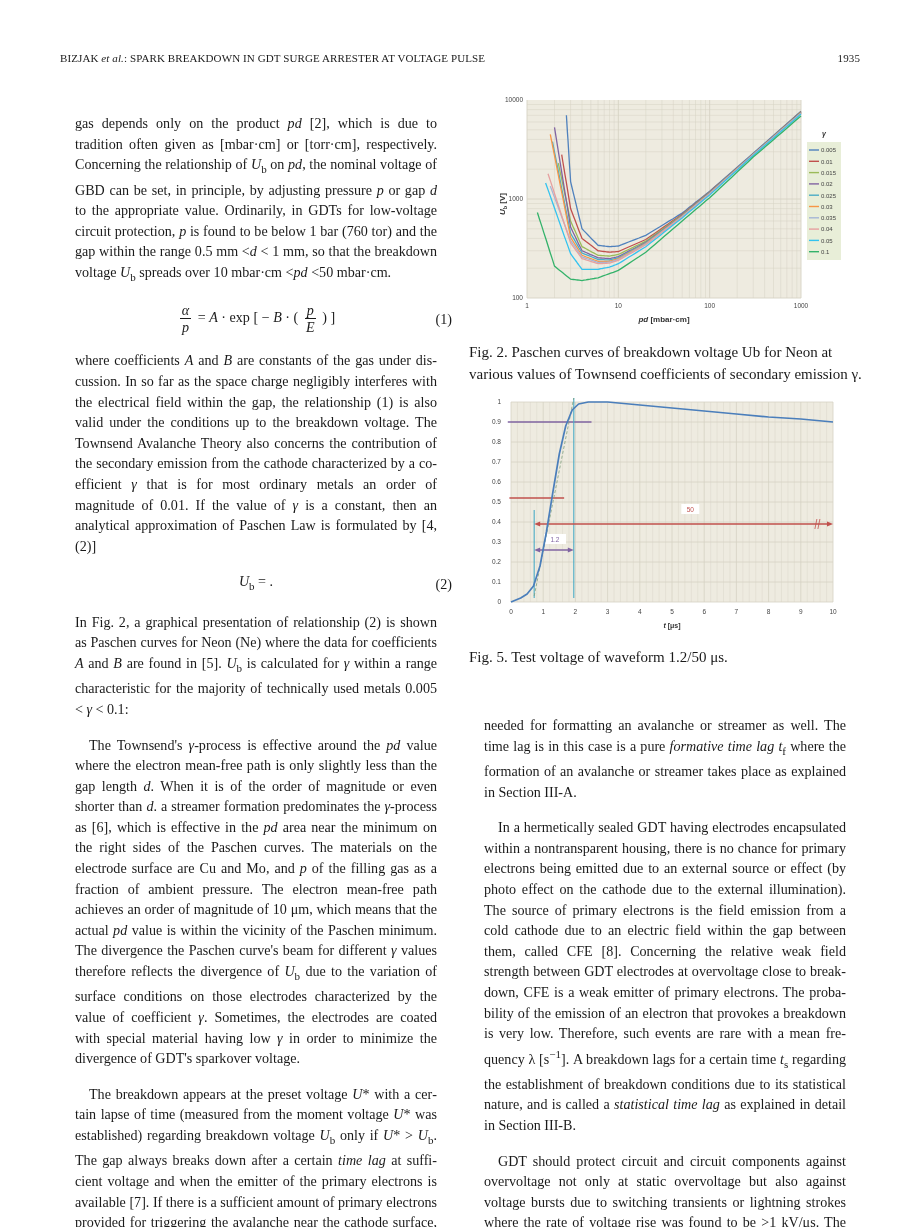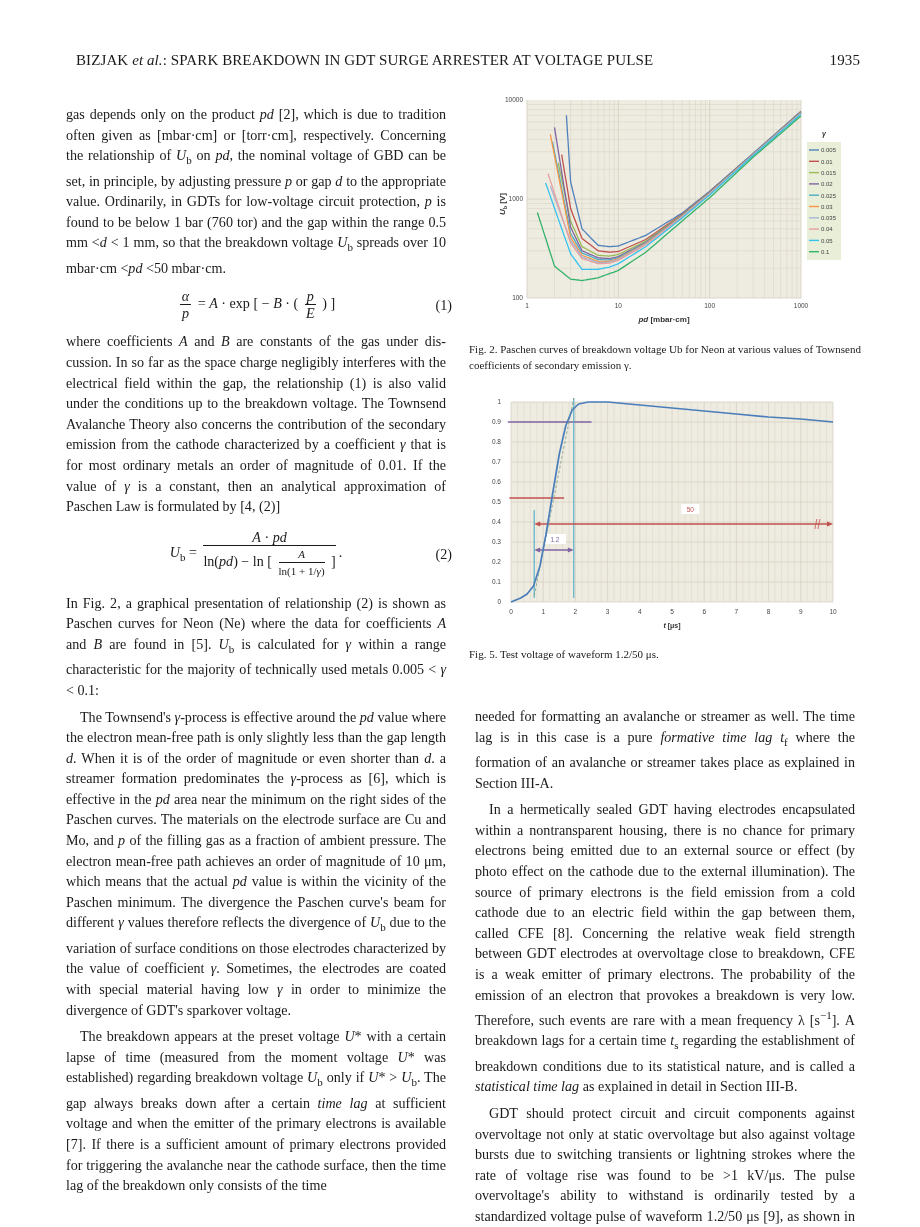--- a/index.html
+++ b/index.html
@@ -1,38 +1,38 @@
 <!DOCTYPE html>
 <html><head>
 <meta charset="utf-8">
 <style>
   html, body { margin:0; padding:0; background:#ffffff; }
   body { width:920px; height:1227px; position:relative; overflow:hidden;
          font-family:"Liberation Serif", "DejaVu Serif", serif; color:#1a1a1a; }
-  .header { position:absolute; top:52px; left:76px; right:60px; height:14px;
-            font-size:15px; letter-spacing:0.1px; }
+  .header { position:absolute; top:52px; left:60px; right:60px; height:14px;
+            font-size:11px; letter-spacing:0.1px; }
   .header .title { position:absolute; left:0; top:0; }
   .header .pageno { position:absolute; right:0; top:0; }
   .col { position:absolute; top:98px; width:392px; font-size:14.1px; line-height:20.6px;
          text-align:justify; }
   .col.left { left:60px; }
   .col.right { left:469px; }
-  .col p { margin:6px; }
+  .col p { margin:15px; }
   .col p.indent { text-indent:14px; }
   .eq { position:relative; height:auto; margin:6px 0 8px 0; text-align:center; }
   .eq .num { position:absolute; right:0; top:50%; transform:translateY(-50%); }
   .m { font-style:italic; }
   .frac { display:inline-flex; flex-direction:column; vertical-align:middle; text-align:center; margin:0 3px; }
   .frac > span { line-height:16px; }
   .frac > span.top { border-bottom:1px solid #1a1a1a; padding:0 2px; }
   .small { font-size:11px; }
   .figure { position:absolute; left:469px; width:400px;text-align:right; }
   .fig2 { top:92px; height:240px; }
   .fig3 { top:388px; height:240px; }
-  .caption { position:absolute; left:469px; width:400px; font-size:11px; line-height:16px; }
+  .caption { position:absolute; left:469px; width:400px; font-size:15px; line-height:22px; }
   .cap2 { top:341px; }
   .cap3 { top:646px; }
   svg text { font-family:"Liberation Sans", "DejaVu Sans", sans-serif; }
 </style>
 </head>
 <body>
 
 <div class="header">
   <span class="title"><span>BIZJAK</span> <i>et al.</i><span>: SPARK BREAKDOWN IN GDT SURGE ARRESTER AT VOLTAGE PULSE</span></span>
   <span class="pageno">1935</span>
@@ -48,27 +48,21 @@
       </span> = <span class="m">A</span> · exp [ − <span class="m">B</span> · ( <span class="frac">
         <span class="top m">p</span>
         <span class="m">E</span>
       </span> ) ]
     <span class="num">(1)</span>
   </div>
 
   <p>where coefficients <span class="m">A</span> and <span class="m">B</span> are constants of the gas under dis­cussion. In so far as the space charge negligibly interferes with the electrical field within the gap, the relationship (1) is also valid under the conditions up to the breakdown voltage. The Townsend Avalanche Theory also concerns the contribution of the secondary emission from the cathode characterized by a co­efficient <span class="m">γ</span> that is for most ordinary metals an order of magnitude of 0.01. If the value of <span class="m">γ</span> is a constant, then an analytical approx­imation of Paschen Law is formulated by [4, (2)]</p>
 
   <div class="eq" style="margin-top:12px;margin-bottom:14px;">
-    <span class="m">U</span><sub class="small">b</sub> = <span class="frac">
-        <span class="top"><span class="m">A</span> · <span class="m">pd</span></span>
-        <span>ln(<span class="m">pd</span>) − ln [ <span class="frac small">
-            <span class="top m">A</span>
-            <span>ln(1 + 1/<span class="m">γ</span>)</span>
-          </span> ]</span>
-      </span>.
+    <span class="m">U</span><sub class="small">b</sub> = .
     <span class="num">(2)</span>
   </div>
 
   <p>In Fig. 2, a graphical presentation of relationship (2) is shown as Paschen curves for Neon (Ne) where the data for coeffi­cients <span class="m">A</span> and <span class="m">B</span> are found in [5]. <span class="m">U</span><sub class="small">b</sub> is calculated for <span class="m">γ</span> within a range characteristic for the majority of technically used metals 0.005 &lt; <span class="m">γ</span> &lt; 0.1:</p>
   <p class="indent">The Townsend's <span class="m">γ</span>-process is effective around the <span class="m">pd</span> value where the electron mean-free path is only slightly less than the gap length <span class="m">d</span>. When it is of the order of magnitude or even shorter than <span class="m">d</span>. a streamer formation predominates the <span class="m">γ</span>-process as [6], which is effective in the <span class="m">pd</span> area near the minimum on the right sides of the Paschen curves. The materials on the electrode surface are Cu and Mo, and <span class="m">p</span> of the filling gas as a fraction of ambient pressure. The electron mean-free path achieves an order of magnitude of 10 μm, which means that the actual <span class="m">pd</span> value is within the vicinity of the Paschen minimum. The di­vergence the Paschen curve's beam for different <span class="m">γ</span> values there­fore reflects the divergence of <span class="m">U</span><sub class="small">b</sub> due to the variation of surface conditions on those electrodes characterized by the value of co­efficient <span class="m">γ</span>. Sometimes, the electrodes are coated with special material having low <span class="m">γ</span> in order to minimize the divergence of GDT's sparkover voltage.</p>
   <p class="indent">The breakdown appears at the preset voltage <span class="m">U</span>* with a cer­tain lapse of time (measured from the moment voltage <span class="m">U</span>* was established) regarding breakdown voltage <span class="m">U</span><sub class="small">b</sub> only if <span class="m">U</span>* &gt; <span class="m">U</span><sub class="small">b</sub>. The gap always breaks down after a certain <i>time lag</i> at suffi­cient voltage and when the emitter of the primary electrons is available [7]. If there is a sufficient amount of primary electrons provided for triggering the avalanche near the cathode surface, then the time lag of the breakdown only consists of the time</p>
 </div>
 
 <div class="figure fig2">
   <svg width="400" height="240" viewBox="0 0 400 240">

